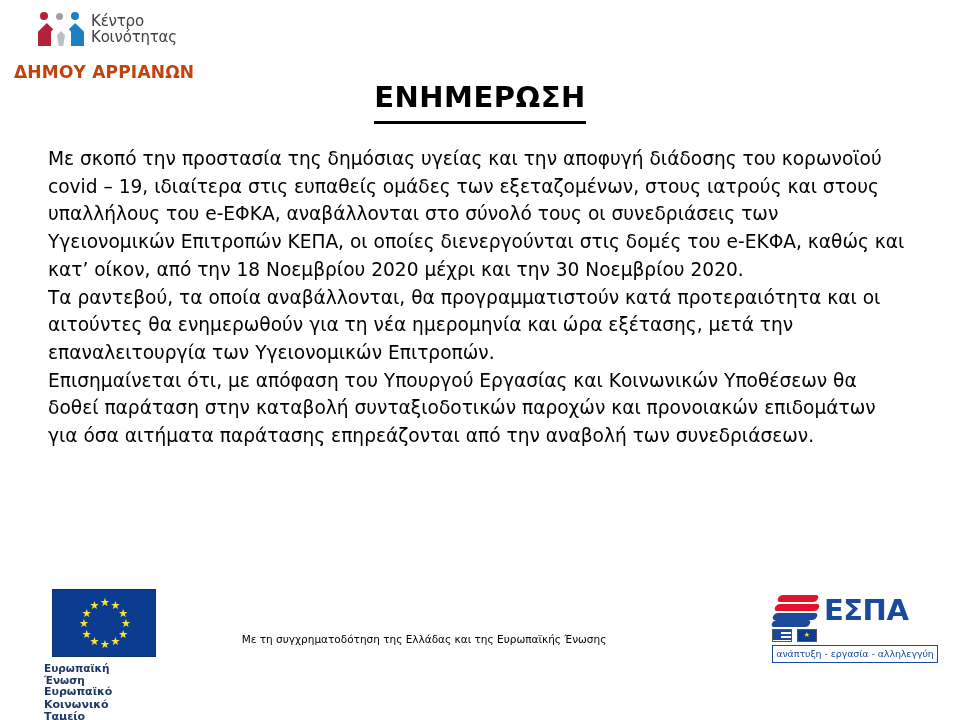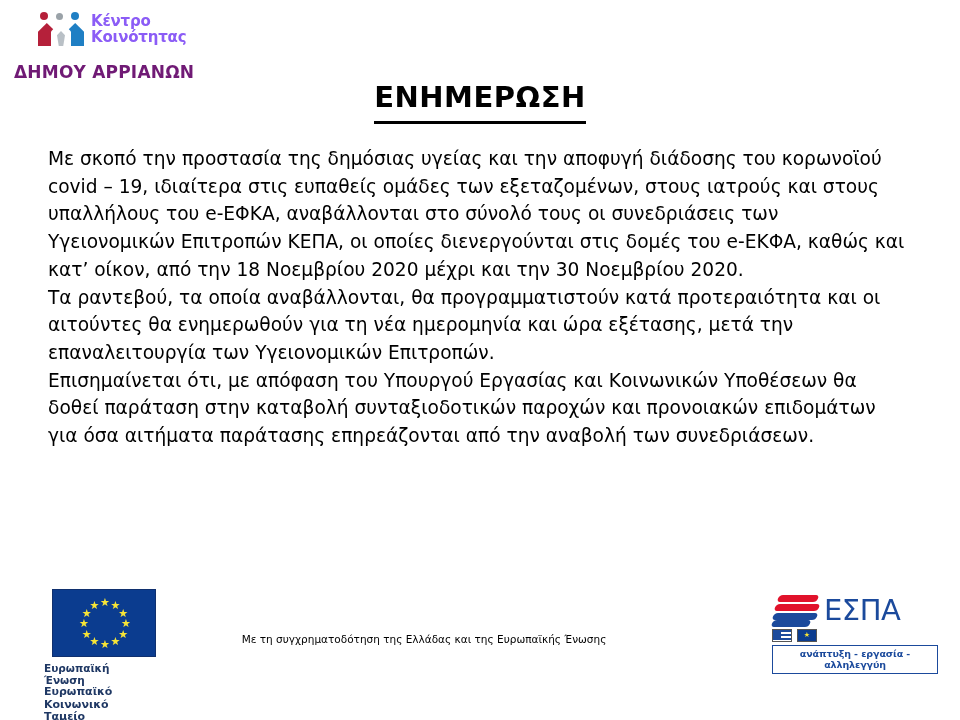--- a/index.html
+++ b/index.html
@@ -67,30 +67,30 @@
   }
   .kk-mark .body-white::after {
     content: "";
     position: absolute;
     left: 6px; top: 10px;
     width: 8px; height: 15px;
     background: #b9c0c6;
     clip-path: polygon(50% 0%, 100% 28%, 78% 100%, 22% 100%, 0% 28%);
   }
   #kentro-wordmark {
-    color: #8b5cf6;
-    font-weight: bold;
+    color: #404040;
+    font-weight: normal;
     font-size: 15px;
     line-height: 1.1;
     letter-spacing: -0.2px;
     white-space: pre-line;
   }
   #municipality-line {
     margin-top: 16px;
-    color: #701a75;
+    color: #c2410c;
     font-weight: bold;
     font-size: 17px;
     letter-spacing: 0.2px;
   }
 
   
   #page-title {
     position: absolute;
     left: 0;
     top: 80px;
@@ -210,21 +210,21 @@
     height: 7px;
     border-radius: 4px;
     transform: skewX(-24deg);
   }
   #espa-swoosh i:nth-child(1) { top: 2px;  background: #e1122b; width: 40px; left: 6px;}
   #espa-swoosh i:nth-child(2) { top: 11px; background: #e1122b; width: 44px; left: 3px;}
   #espa-swoosh i:nth-child(3) { top: 20px; background: #1b4a9c; width: 44px; left: 1px;}
   #espa-swoosh i:nth-child(4) { top: 27px; background: #1b4a9c; width: 38px; left: 0px;}
   #espa-word {
     font-size: 29px;
-    font-weight: normal;
+    font-weight: bold;
     color: #1b4a9c;
     letter-spacing: -0.5px;
     line-height: 1;
   }
   #espa-mid {
     display: flex;
     align-items: center;
     gap: 5px;
     margin-top: 2px;
   }
@@ -262,21 +262,21 @@
     font-weight: bold;
     color: #e1122b;
     letter-spacing: -0.5px;
     line-height: 1;
   }
   #espa-tagline {
     margin-top: 3px;
     border: 1.5px solid #1b4a9c;
     color: #1b4a9c;
     font-size: 9.5px;
-    font-weight: bold;
+    font-weight: normal;
     text-align: center;
     padding: 2px 0 3px;
     letter-spacing: -0.1px;
   }
 </style>
 </head>
 <body>
 
 <div id="brand-block">
   <div id="kentro-logo">

